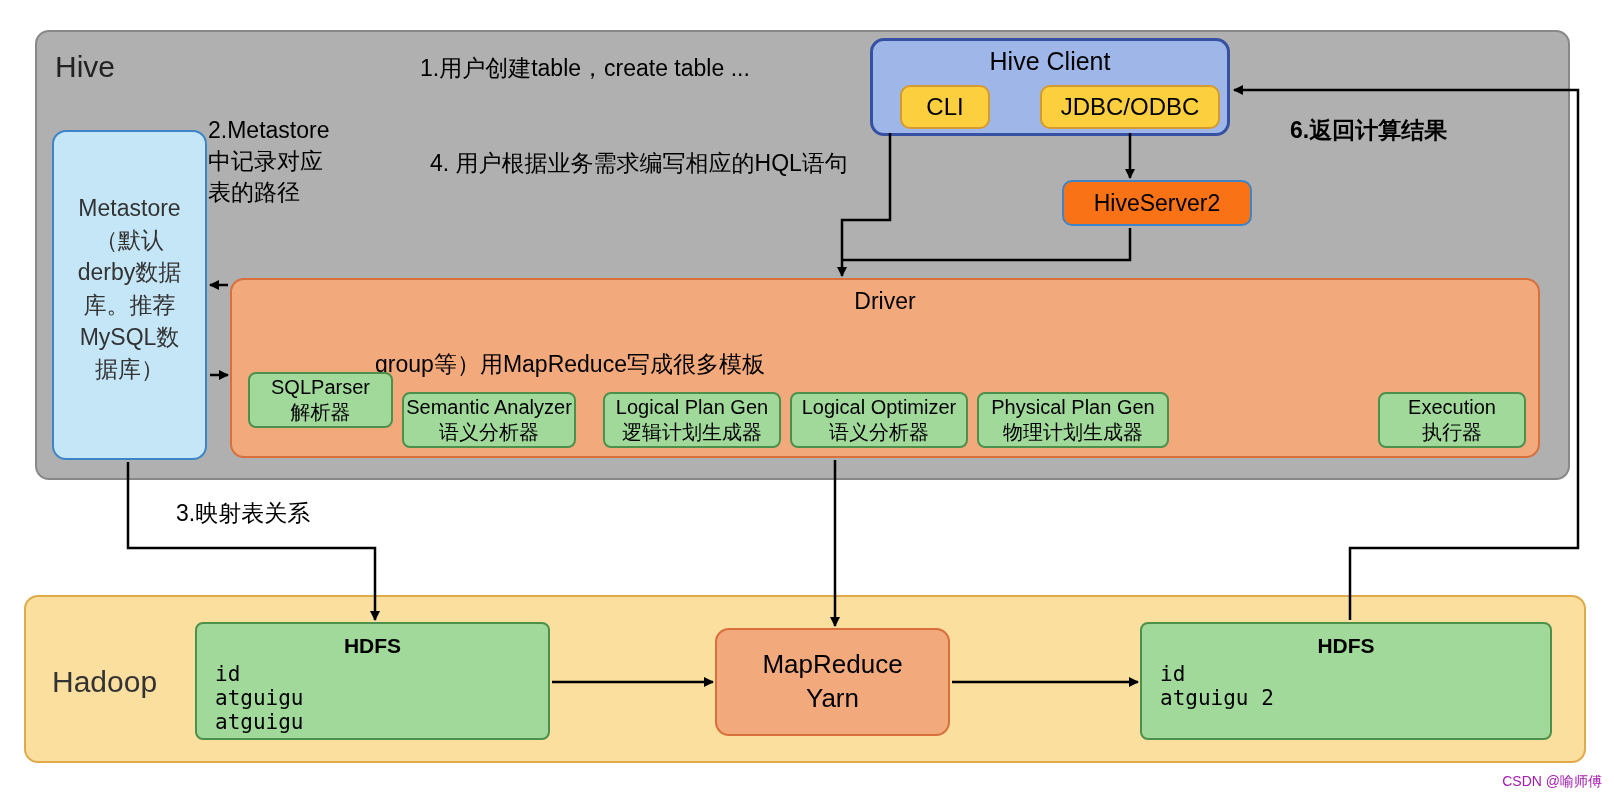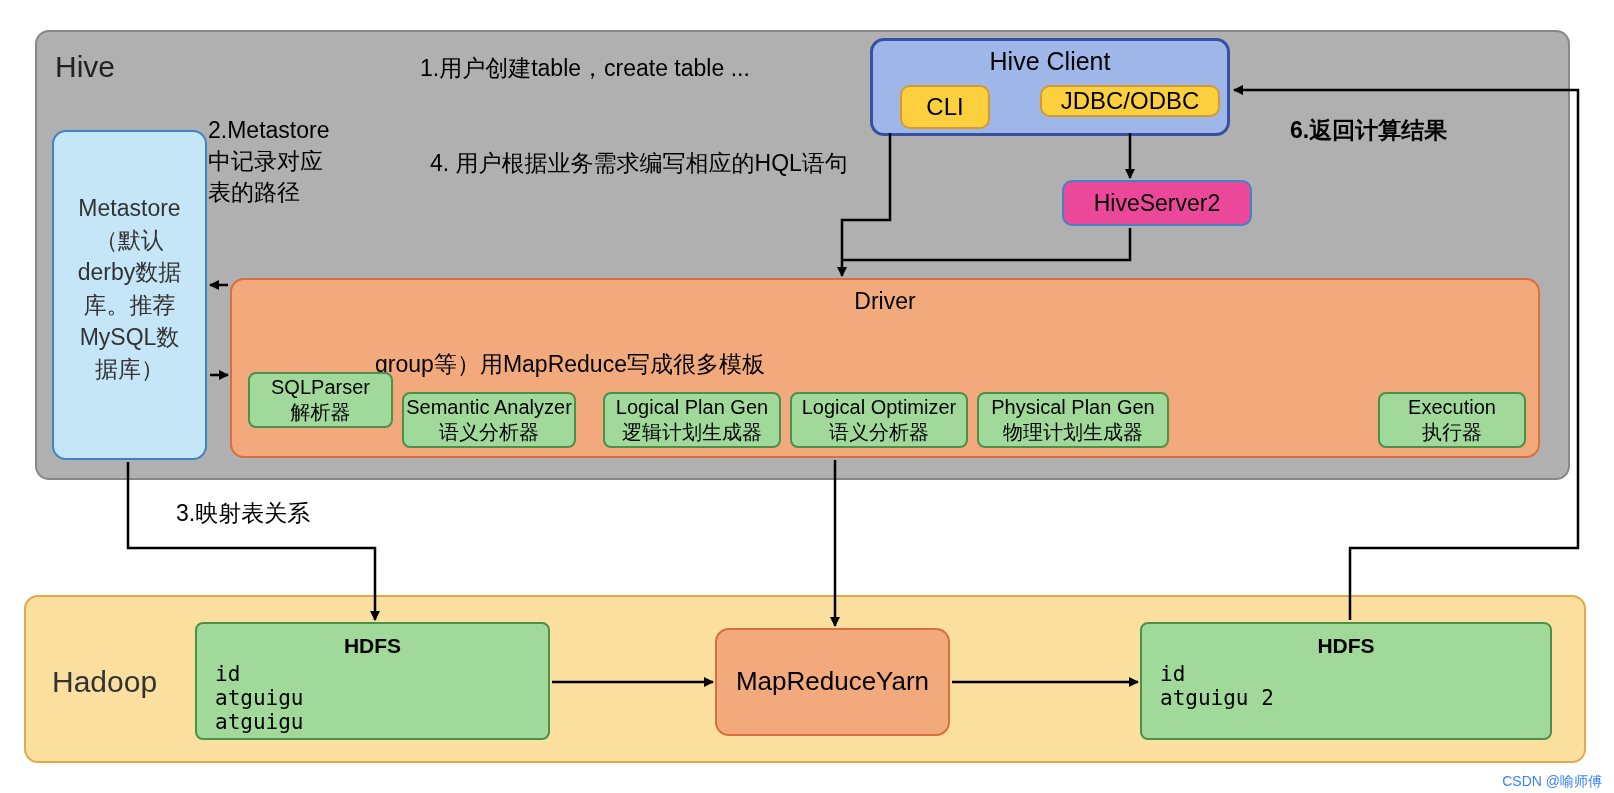--- a/index.html
+++ b/index.html
@@ -88,28 +88,28 @@
     border: 2px solid #d49a2f;
     border-radius: 10px;
     font-size: 24px;
     color: #000;
     text-align: center;
     display: flex;
     align-items: center;
     justify-content: center;
   }
   .cli-btn { left: 900px; top: 85px; width: 90px; height: 44px; }
-  .jdbc-btn { left: 1040px; top: 85px; width: 180px; height: 32px; }
+  .jdbc-btn { left: 1040px; top: 85px; width: 180px; height: 44px; }
   .hiveserver2-box {
     position: absolute;
     left: 1062px;
     top: 180px;
     width: 190px;
     height: 46px;
-    background: #ec4899;
+    background: #f97316;
     border: 2px solid #3d85c6;
     border-radius: 10px;
     text-align: center;
     font-size: 23px;
     color: #000;
     line-height: 42px;
   }
   .driver-box {
     position: absolute;
     left: 230px;
@@ -187,21 +187,21 @@
     top: 628px;
     width: 235px;
     height: 108px;
     background: #f2a97c;
     border: 2px solid #d86f3d;
     border-radius: 14px;
     text-align: center;
     font-size: 26px;
     color: #000;
     display: flex;
-    flex-direction: row;
+    flex-direction: column;
     align-items: center;
     justify-content: center;
     line-height: 1.3;
   }
   .hdfs-right {
     position: absolute;
     left: 1140px;
     top: 622px;
     width: 412px;
     height: 118px;
@@ -216,21 +216,21 @@
   .label-text {
     position: absolute;
     font-size: 23px;
     color: #000;
   }
   .watermark {
     position: absolute;
     right: 12px;
     bottom: 2px;
     font-size: 14px;
-    color: #3b82f6;
+    color: #a21caf;
   }
   svg.arrows {
     position: absolute;
     left: 0;
     top: 0;
     width: 1614px;
     height: 793px;
     pointer-events: none;
   }
 </style>

